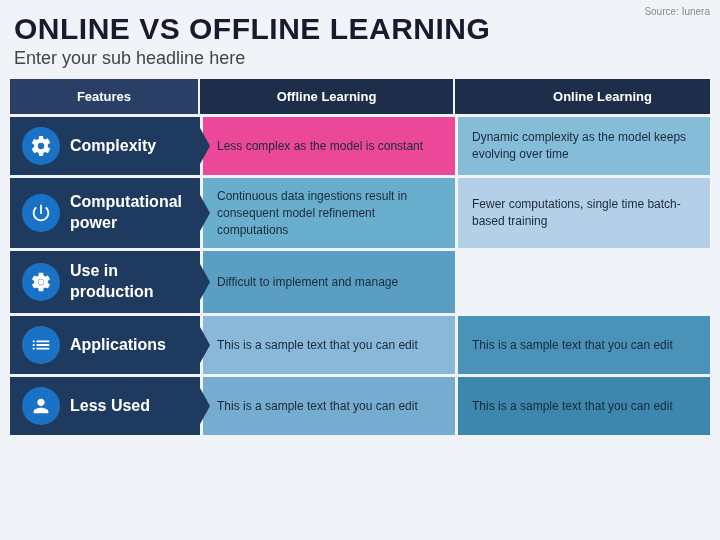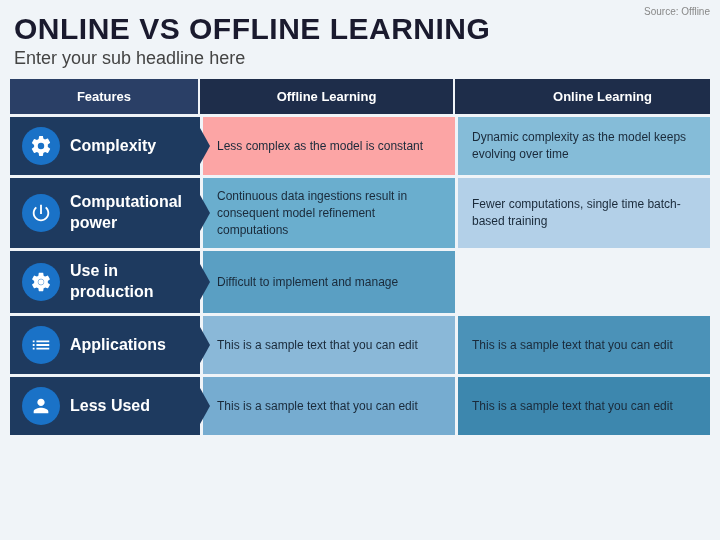--- a/index.html
+++ b/index.html
@@ -133,39 +133,39 @@
       display: flex;
       align-items: center;
       line-height: 1.4;
     }
 
     .data-cell.online {
       background: #7ab3d4;
     }
 
     
-    .row-0 .data-cell { background: #fca5a5; }
+    .row-0 .data-cell { background: #ec4899; }
     .row-0 .data-cell.online { background: #85bcd8; }
 
     .row-1 .data-cell { background: #b3d0e8; }
     .row-1 .data-cell.online { background: #6aaece; }
 
     .row-2 .data-cell { background: #9fc4e0; }
     .row-2 .data-cell.online { background: #5a9fc3; }
 
     .row-3 .data-cell { background: #8ab8d8; }
     .row-3 .data-cell.online { background: #4b92b8; }
 
     .row-4 .data-cell { background: #76acd0; }
     .row-4 .data-cell.online { background: #3d87ae; }
   </style>
 </head>
 <body>
 
-<span class="source-label">Source: Offline</span>
+<span class="source-label">Source: Iunera</span>
 
 <div class="page-header">
   <div class="page-title">ONLINE VS OFFLINE LEARNING</div>
   <div class="page-subtitle">Enter your sub headline here</div>
 </div>
 
 <div class="table-wrapper">
   <div class="table-header">
     <div class="header-cell features-header">Features</div>
     <div class="header-cell">Offline Learning</div>

